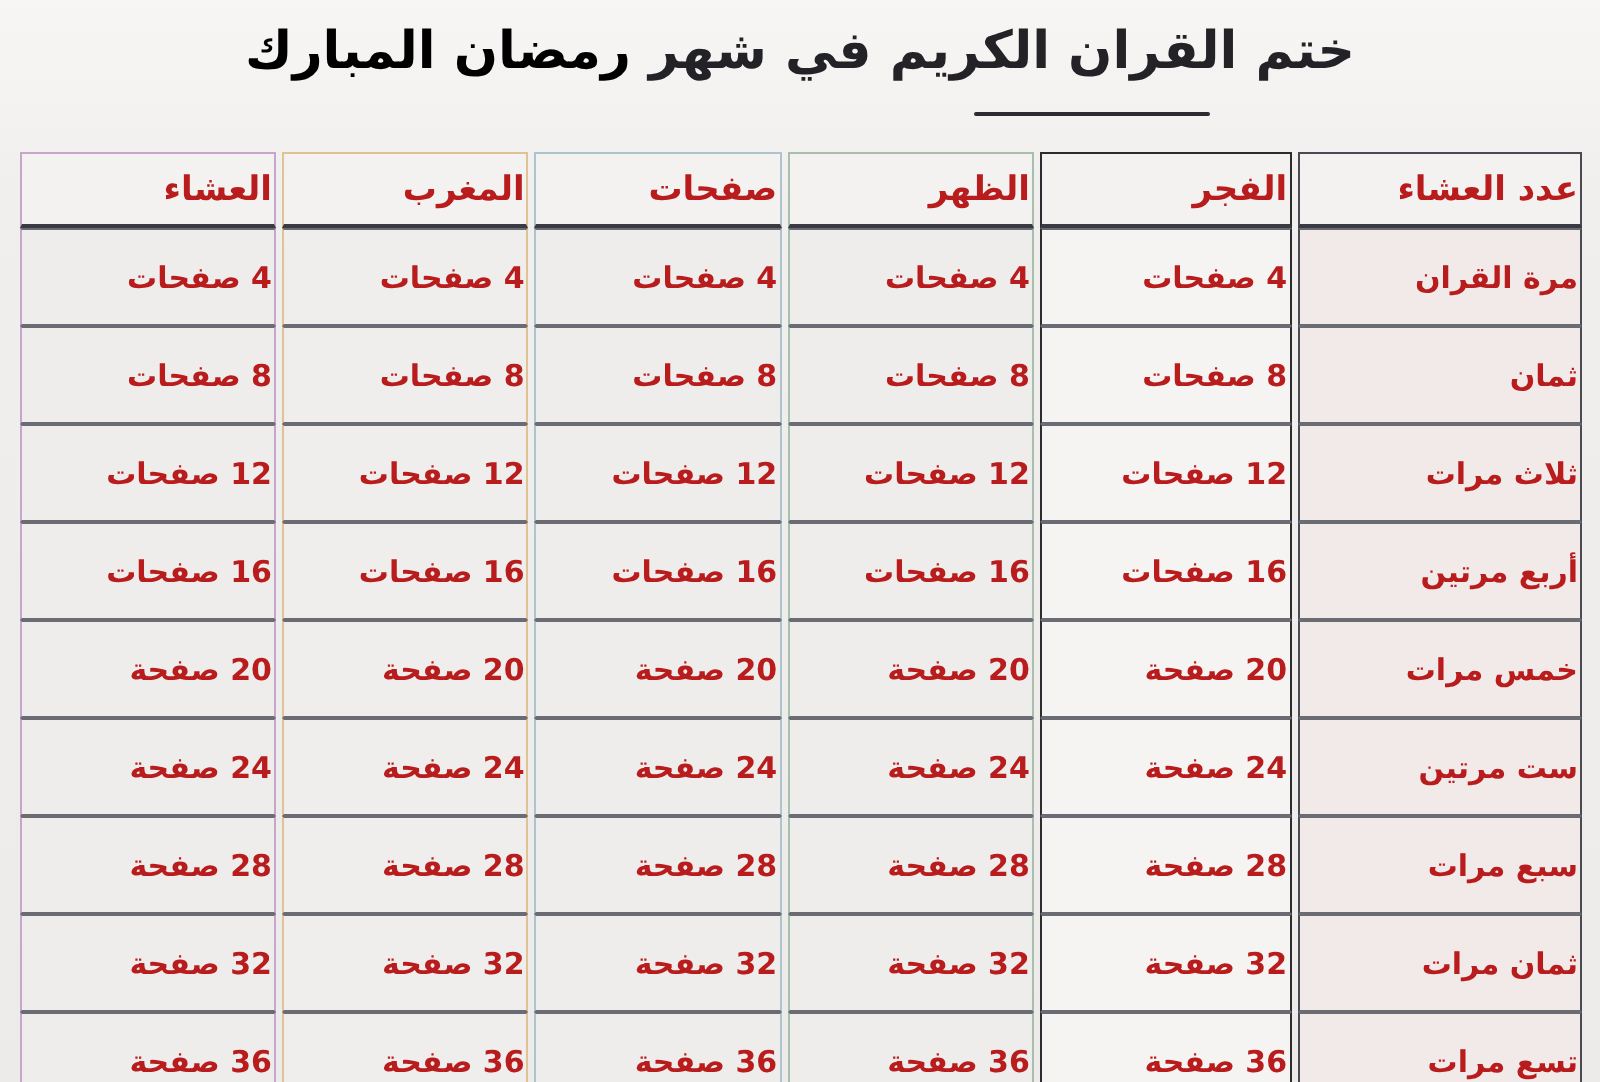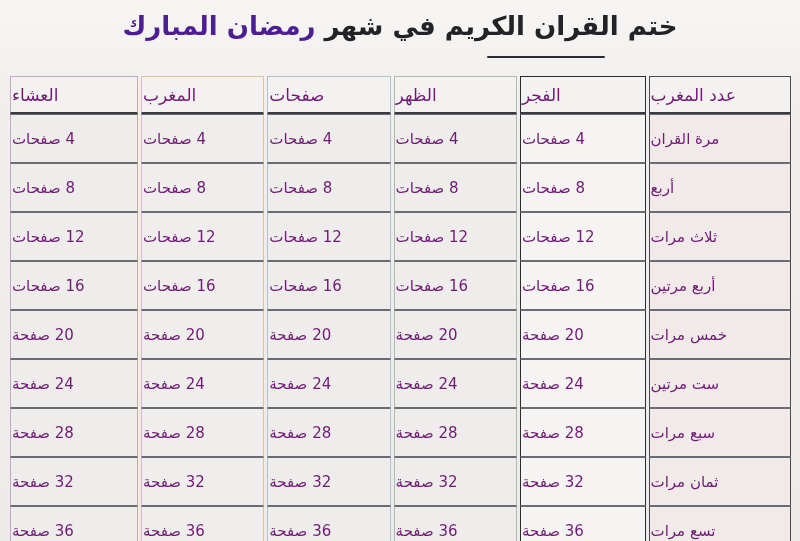--- a/index.html
+++ b/index.html
@@ -24,74 +24,74 @@
     border-collapse:separate;border-spacing:3px 0;table-layout:fixed;
     direction:rtl;
   }
   col.c-completions{width:18.6%;}
   col.c-fajr{width:16.4%;}
   col.c-dhuhr{width:16.1%;}
   col.c-asr{width:16.1%;}
   col.c-maghrib{width:16.1%;}
   col.c-isha{width:16.7%;}
   th,td{
-    text-align:left;vertical-align:middle;
-    color:#701a75;font-weight:normal;
+    text-align:right;vertical-align:middle;
+    color:#b91c1c;font-weight:bold;
     border:1px solid #6b6b74;
     overflow:hidden;white-space:nowrap;
   }
   th{
     height:33px;font-size:17px;
     background:#f3f2f0;
     border-bottom-width:2px;
   }
   td{
     height:45px;font-size:15px;
   }
 </style>
 </head>
 <body>
 
 <div class="page-title">
   <span>ختم القران الكريم في شهر</span>
   <span> </span>
-  <span class="highlight" style="color: #4c1d95;">رمضان المبارك</span>
+  <span class="highlight" style="color: #000000;">رمضان المبارك</span>
 </div>
 <div class="title-underline"></div>
 
 <table class="schedule">
   <colgroup>
     <col class="c-completions">
       <col class="c-fajr">
       <col class="c-dhuhr">
     <col class="c-asr">
       <col class="c-maghrib">
       <col class="c-isha">
   </colgroup>
   <thead>
     <tr>
-        <th style="border-color: rgb(74, 74, 82) rgb(74, 74, 82) rgb(58, 58, 66);">عدد المغرب</th>
+        <th style="border-color: rgb(74, 74, 82) rgb(74, 74, 82) rgb(58, 58, 66);">عدد العشاء</th>
         <th style="border-color: rgb(44, 44, 48) rgb(44, 44, 48) rgb(58, 58, 66);">الفجر</th>
         <th style="border-color: rgb(169, 191, 174) rgb(169, 191, 174) rgb(58, 58, 66);">الظهر</th>
         <th style="border-color: rgb(173, 195, 208) rgb(173, 195, 208) rgb(58, 58, 66);">صفحات</th>
         <th style="border-color: rgb(223, 195, 148) rgb(223, 195, 148) rgb(58, 58, 66); margin-top: 23px;">المغرب</th>
         <th style="border-color: rgb(200, 165, 202) rgb(200, 165, 202) rgb(58, 58, 66);">العشاء</th>
       </tr>
   </thead>
   <tbody>
       <tr>
         <td style="border-left-color: rgb(74, 74, 82); border-right-color: rgb(74, 74, 82); background: rgb(241, 234, 233);">مرة القران</td>
         <td style="border-left-color: rgb(44, 44, 48); border-right-color: rgb(44, 44, 48); background: rgb(245, 244, 242);">4 صفحات</td>
         <td style="border-left-color: rgb(169, 191, 174); border-right-color: rgb(169, 191, 174); background: rgb(238, 237, 235);">4 صفحات</td>
         <td style="border-left-color: rgb(173, 195, 208); border-right-color: rgb(173, 195, 208); background: rgb(238, 237, 235);">4 صفحات</td>
         <td style="border-left-color: rgb(223, 195, 148); border-right-color: rgb(223, 195, 148); background: rgb(239, 238, 236);">4 صفحات</td>
         <td style="border-left-color: rgb(200, 165, 202); border-right-color: rgb(200, 165, 202); background: rgb(238, 237, 235);">4 صفحات</td>
       </tr>
       <tr>
-        <td style="border-left-color: rgb(74, 74, 82); border-right-color: rgb(74, 74, 82); background: rgb(241, 234, 233);">أربع</td>
+        <td style="border-left-color: rgb(74, 74, 82); border-right-color: rgb(74, 74, 82); background: rgb(241, 234, 233);">ثمان</td>
         <td style="border-left-color: rgb(44, 44, 48); border-right-color: rgb(44, 44, 48); background: rgb(245, 244, 242);">8 صفحات</td>
         <td style="border-left-color: rgb(169, 191, 174); border-right-color: rgb(169, 191, 174); background: rgb(238, 237, 235);">8 صفحات</td>
         <td style="border-left-color: rgb(173, 195, 208); border-right-color: rgb(173, 195, 208); background: rgb(238, 237, 235);">8 صفحات</td>
         <td style="border-left-color: rgb(223, 195, 148); border-right-color: rgb(223, 195, 148); background: rgb(239, 238, 236);">8 صفحات</td>
         <td style="border-left-color: rgb(200, 165, 202); border-right-color: rgb(200, 165, 202); background: rgb(238, 237, 235);">8 صفحات</td>
       </tr>
       <tr>
         <td style="border-left-color: rgb(74, 74, 82); border-right-color: rgb(74, 74, 82); background: rgb(241, 234, 233);">ثلاث مرات</td>
         <td style="border-left-color: rgb(44, 44, 48); border-right-color: rgb(44, 44, 48); background: rgb(245, 244, 242);">12 صفحات</td>
         <td style="border-left-color: rgb(169, 191, 174); border-right-color: rgb(169, 191, 174); background: rgb(238, 237, 235);">12 صفحات</td>

